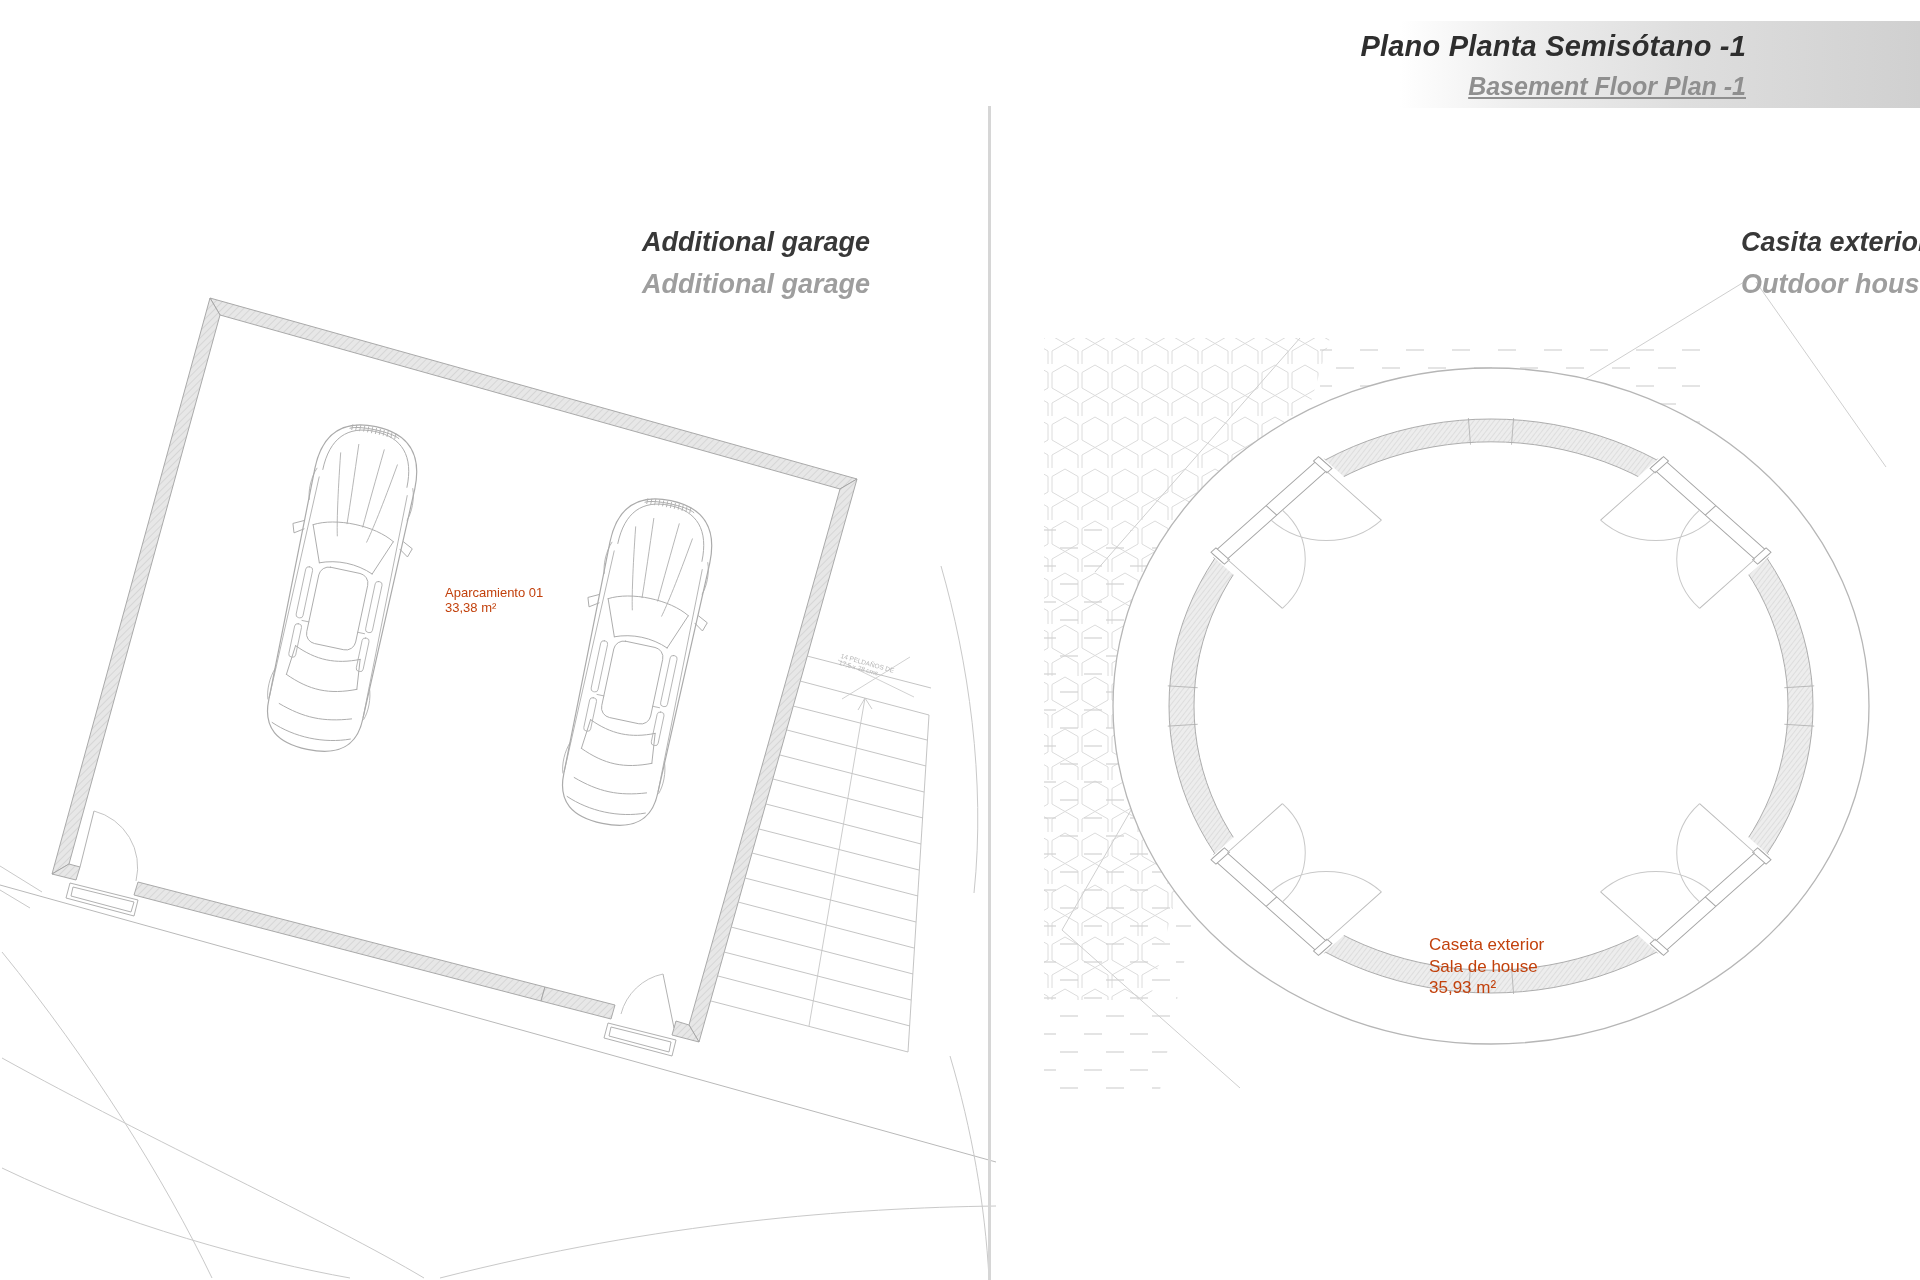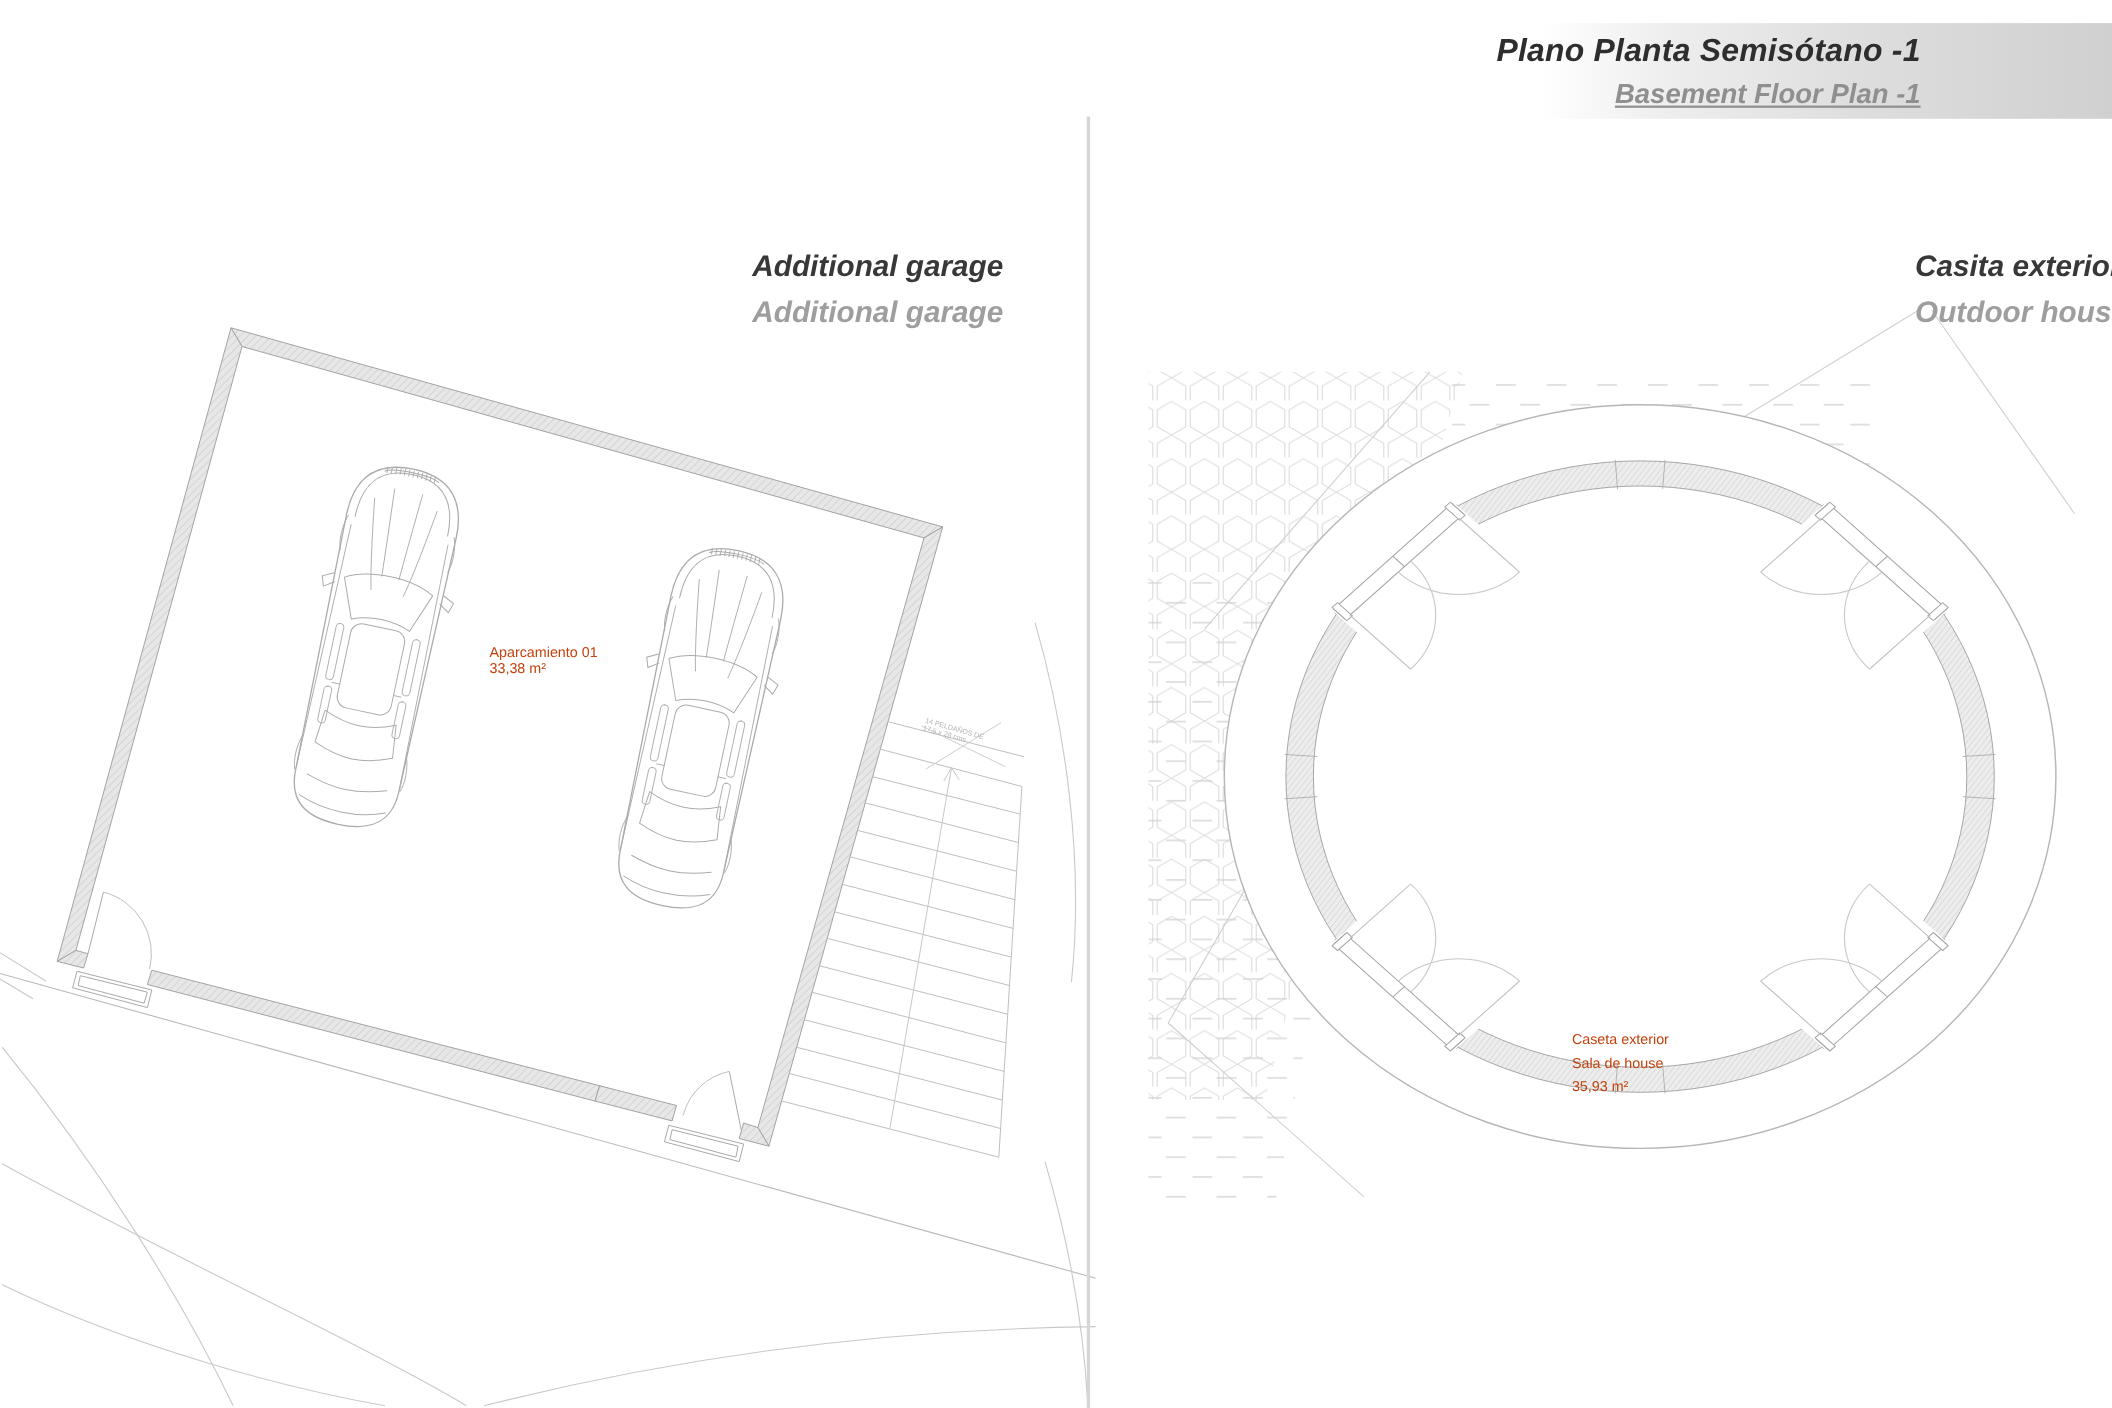--- a/index.html
+++ b/index.html
@@ -7,29 +7,29 @@
        font-family:"Liberation Sans", sans-serif;}
   .stage{position:absolute;left:0;top:0;width:1760px;height:1280px;}
   svg.plan{position:absolute;left:0;top:0;}
   
   .header-band{position:absolute;left:1400px;top:21px;width:520px;height:87px;
     background:linear-gradient(90deg, rgba(226,226,226,0) 0%, rgba(224,224,224,0.55) 22%, #dedede 55%, #d0d0d0 100%);}
   .header-titles{position:absolute;top:30px;right:14px;text-align:right;}
   .header-title{font-size:29px;font-weight:bold;font-style:italic;color:#2e2e2e;letter-spacing:.2px;line-height:32px;}
   .header-subtitle{font-size:25px;font-weight:bold;font-style:italic;color:#8f8f8f;margin-top:10px;line-height:28px;text-decoration:underline;}
   
-  .panel-titles{position:absolute;text-align:right;}
+  .panel-titles{position:absolute;text-align:center;}
   .panel-titles.garage{left:600px;top:228px;width:312px;}
   .panel-titles.house{left:1741px;top:228px;width:260px;text-align:left;}
   .panel-title{font-size:27px;font-weight:bold;font-style:italic;color:#383838;line-height:29px;}
   .panel-subtitle{font-size:27px;font-weight:bold;font-style:italic;color:#9e9e9e;margin-top:13px;line-height:29px;}
   
   .space-label{position:absolute;color:#c2410c;}
   .space-label.garage{left:445px;top:585px;font-size:13px;line-height:15px;}
-  .space-label.house{left:1429px;top:934px;font-size:13px;line-height:21.5px;}
+  .space-label.house{left:1429px;top:934px;font-size:17px;line-height:21.5px;}
   .stairs-note{position:absolute;left:842px;top:652px;font-size:6.5px;line-height:7px;
     color:#b5b5b5;transform:rotate(16deg);transform-origin:left top;white-space:nowrap;}
   .divider{position:absolute;left:988px;top:106px;width:3px;height:1174px;background:#d6d6d6;}
 </style>
 </head>
 <body>
 
 <div class="stage">
 
   <svg class="plan" width="1920" height="1280" viewBox="0 0 1920 1280">

